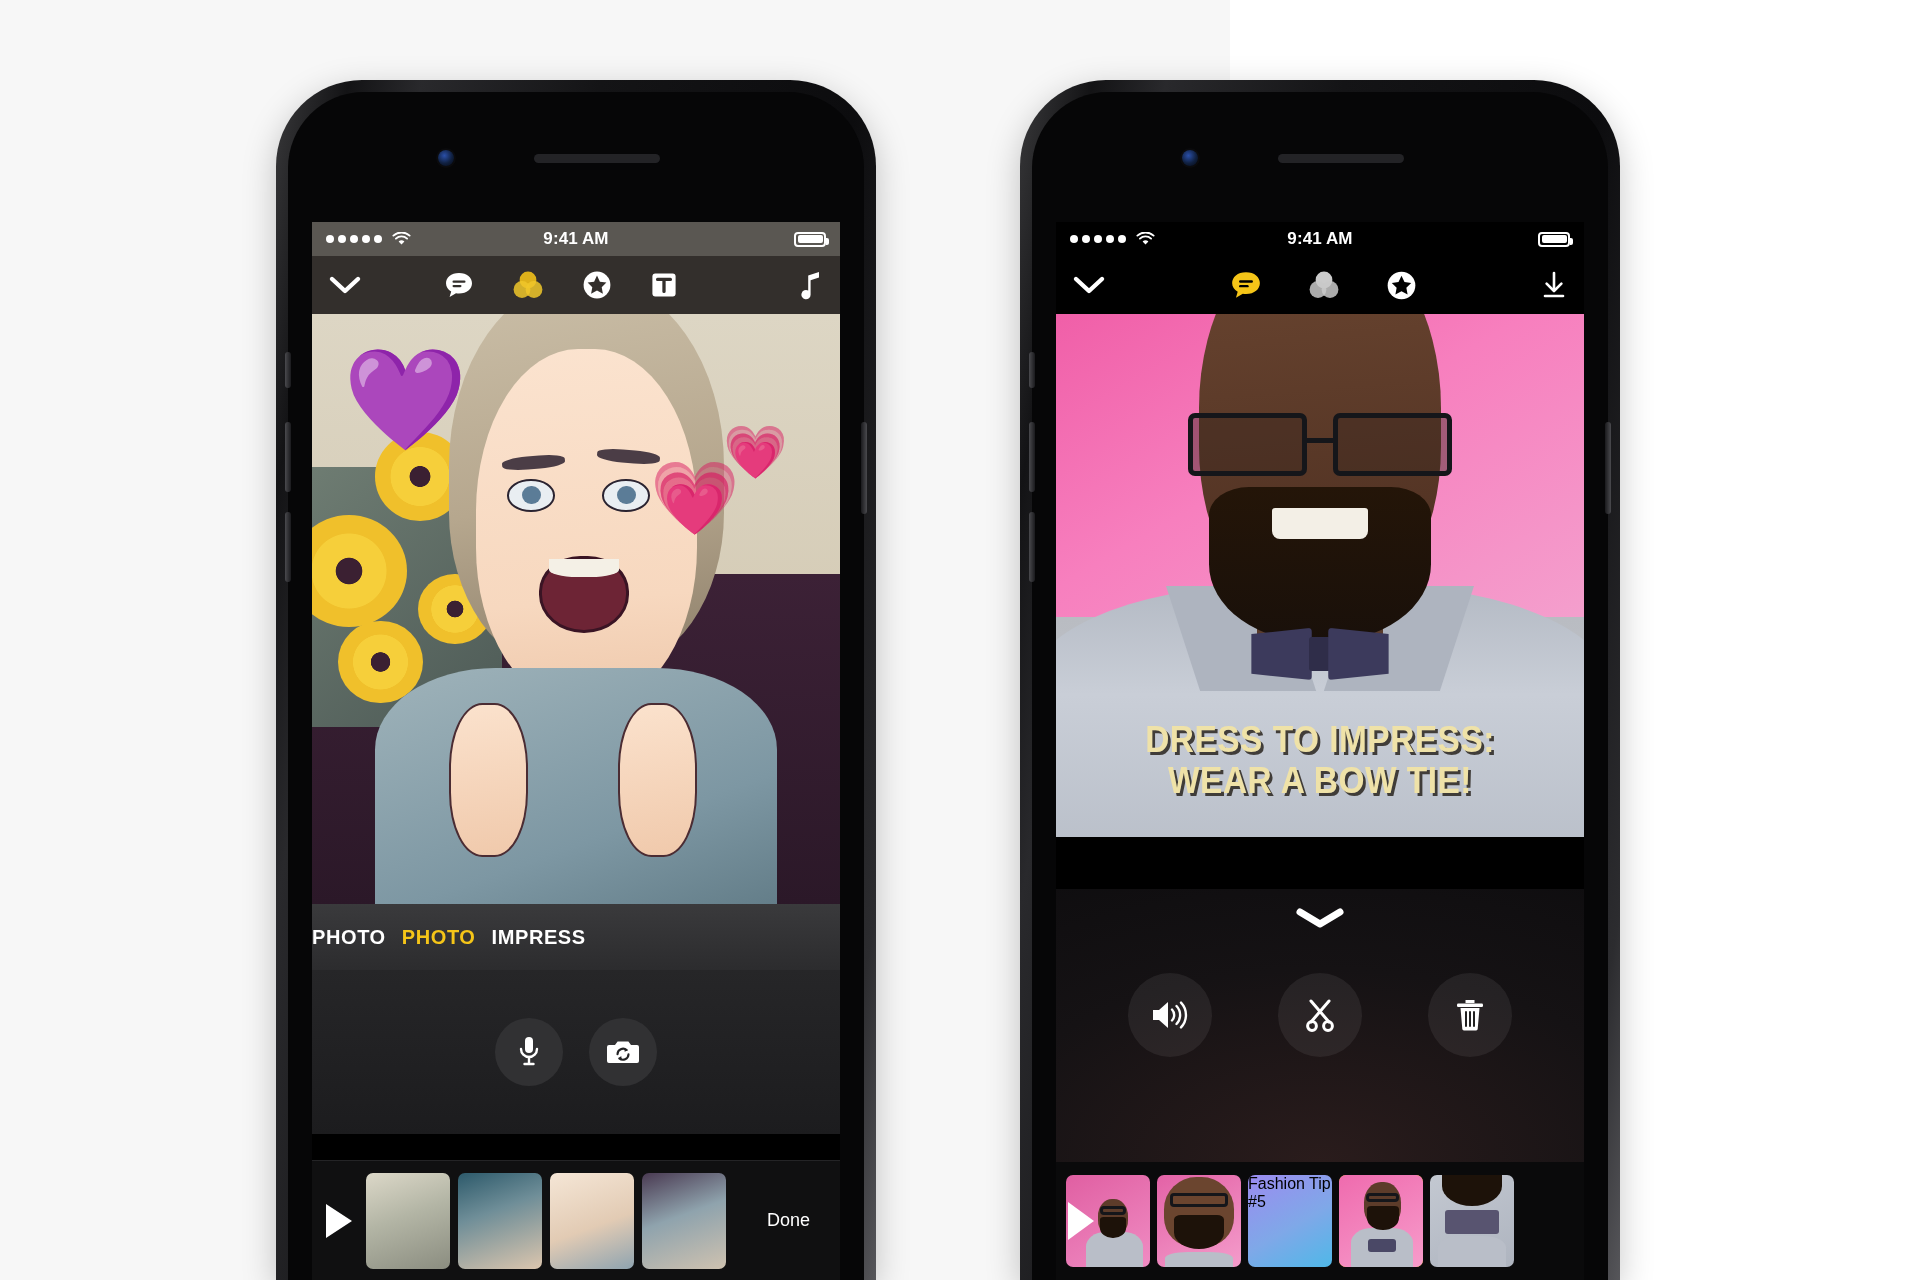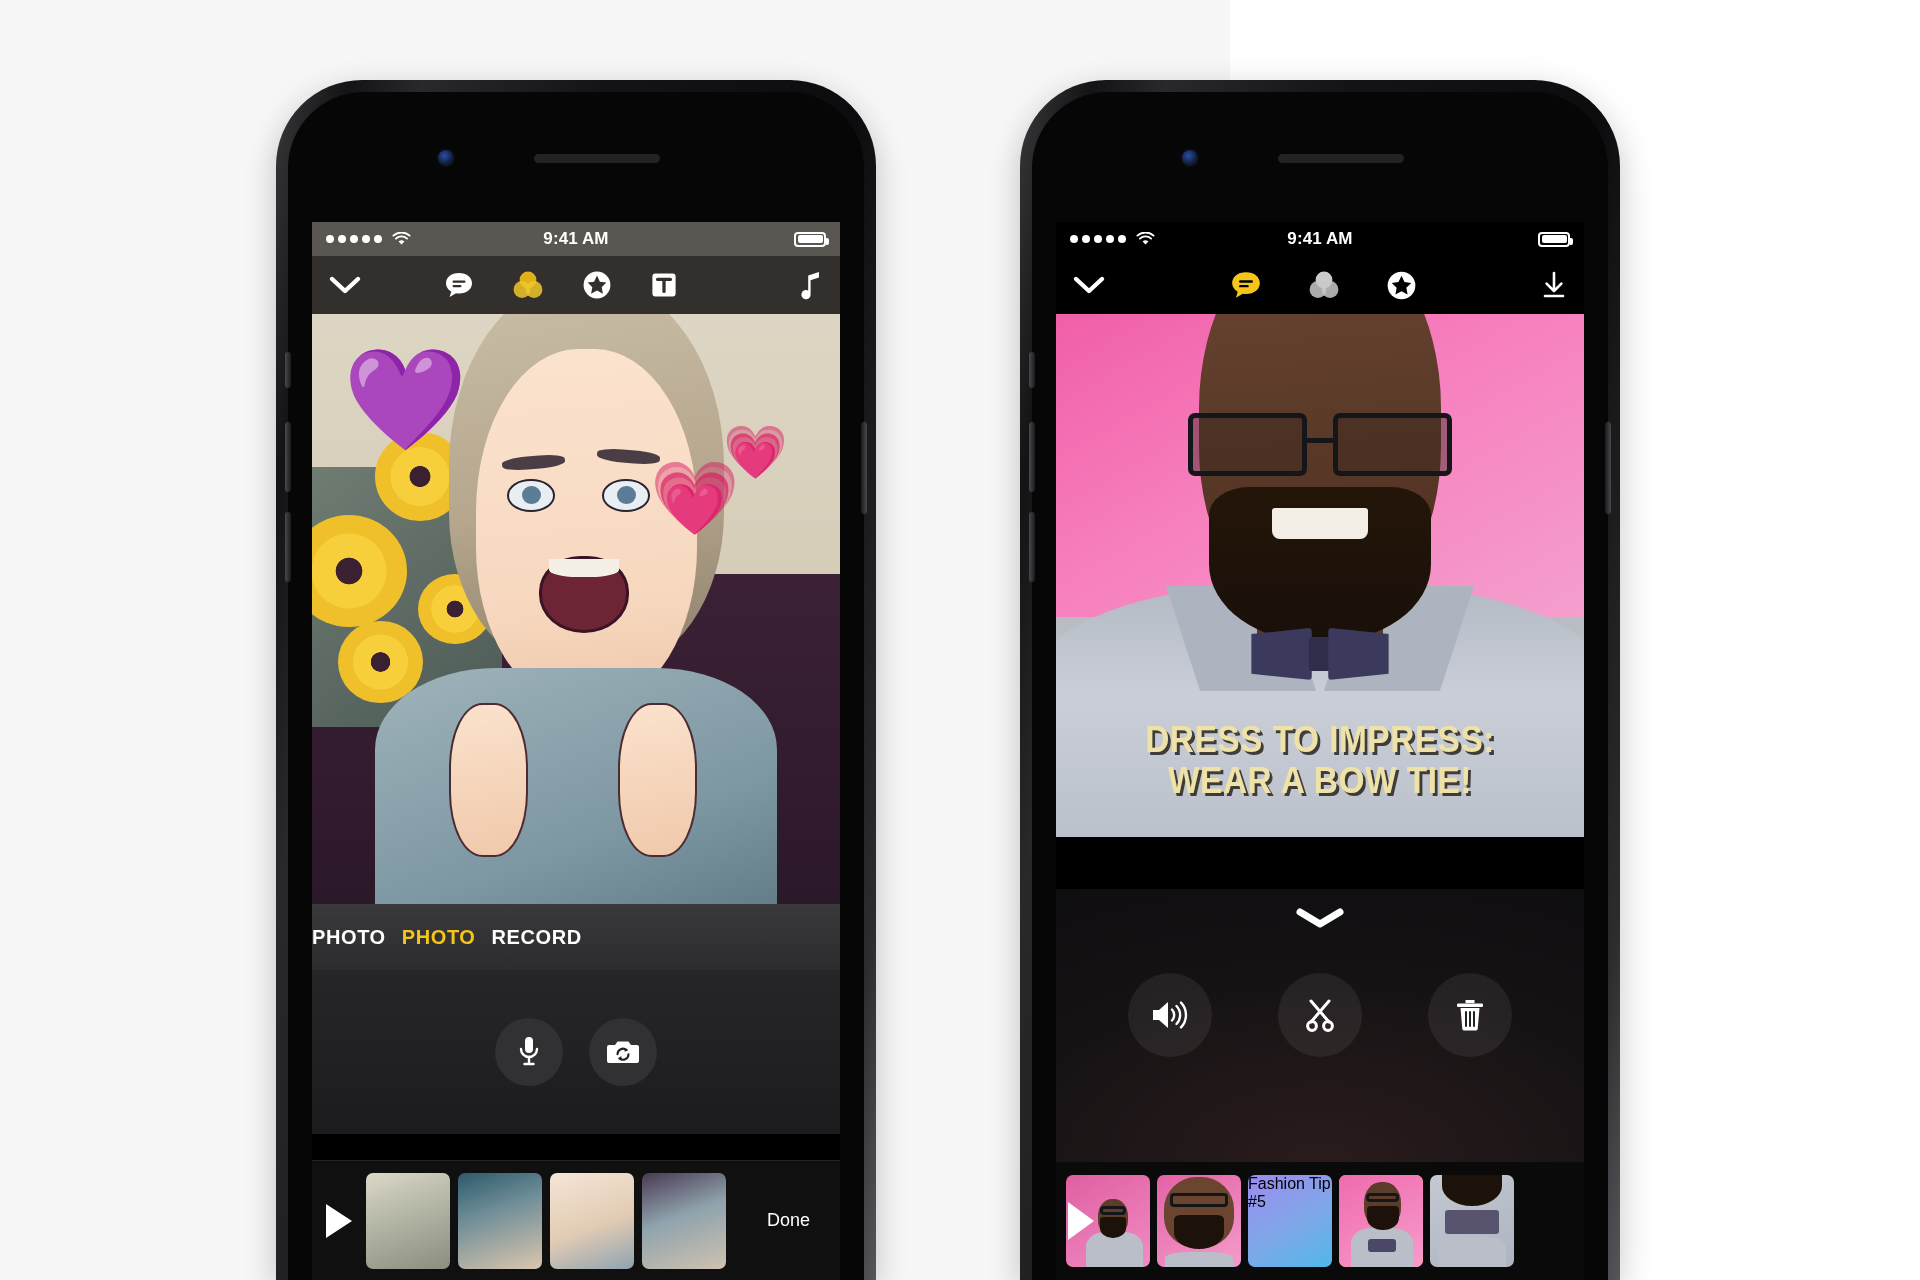--- a/index.html
+++ b/index.html
@@ -410,21 +410,21 @@
           <div class="al-thumb" style="left:58%;top:66%"></div>
           <div class="heart" style="left:6%;top:6%;font-size:100px">💜</div>
           <div class="heart" style="left:64%;top:25%;font-size:72px">💗</div>
           <div class="heart" style="left:78%;top:19%;font-size:52px">💗</div>
         </div>
       </div>
 
       <div class="mode-bar">
         <span class="mode-item">PHOTO</span>
         <span class="mode-item active">PHOTO</span>
-        <span class="mode-item">RECORD</span>
+        <span class="mode-item">IMPRESS</span>
       </div>
 
       <div class="record-bar">
         <span class="circ-btn">
           <svg width="26" height="34" viewBox="0 0 26 34">
             <rect x="9" y="2" width="8" height="16" rx="4" fill="#fff"></rect>
             <path d="M5 14 a8 8 0 0 0 16 0" stroke="#fff" stroke-width="2.4" fill="none" stroke-linecap="round"></path>
             <path d="M13 22 V29 M8.5 29 H17.5" stroke="#fff" stroke-width="2.4" stroke-linecap="round"></path>
           </svg>
         </span>

